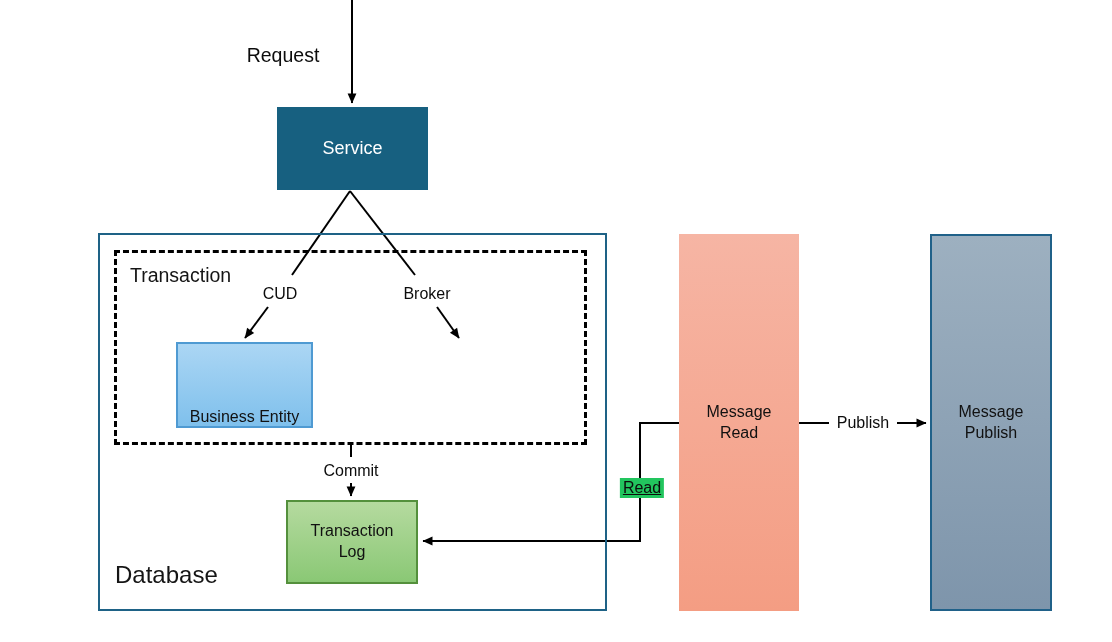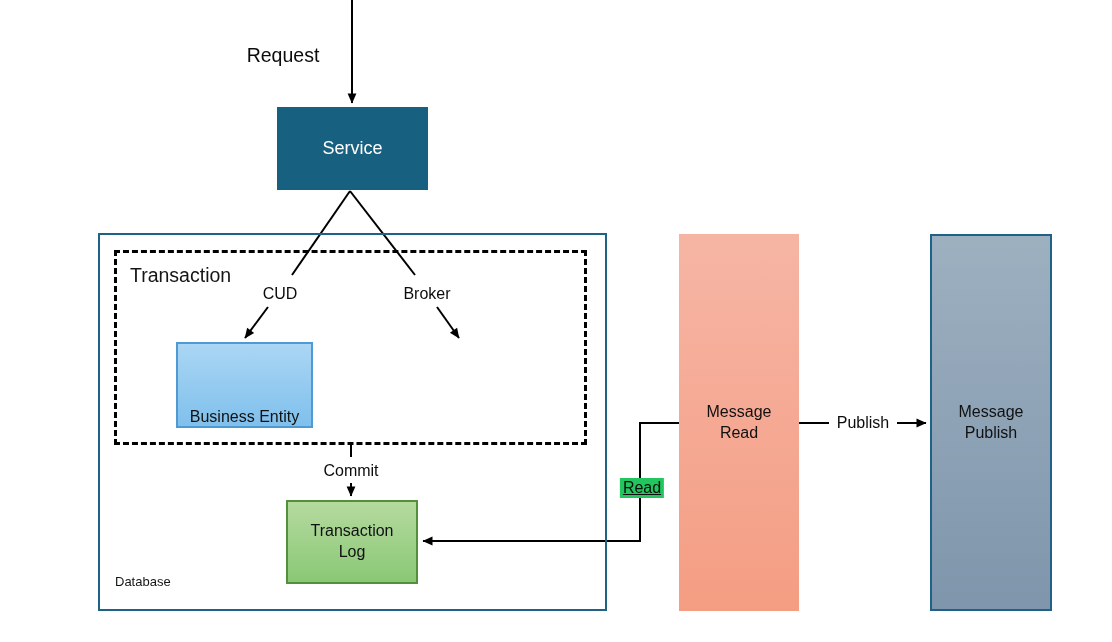--- a/index.html
+++ b/index.html
@@ -7,21 +7,21 @@
     position:relative;width:1112px;height:642px;background:#ffffff;
     font-family:"Liberation Sans","DejaVu Sans",sans-serif;color:#111;overflow:hidden;
   }
   .connectors{position:absolute;left:0;top:0;width:1112px;height:642px;pointer-events:none;}
   .node{position:absolute;display:flex;align-items:center;justify-content:center;
         text-align:center;box-sizing:border-box;}
   .node .t{display:block;}
   .service{left:277px;top:107px;width:151px;height:83px;background:#176080;
            color:#ffffff;font-size:18px;}
   .database{left:98px;top:233px;width:509px;height:378px;border:2px solid #1e6286;}
-  .db-label{position:absolute;left:15px;bottom:20px;font-size:13px;color:#151515;}
+  .db-label{position:absolute;left:15px;bottom:20px;font-size:24px;color:#151515;}
   .transaction{left:114px;top:250px;width:473px;height:195px;border:3px dashed #000;}
   .tx-label{position:absolute;left:13px;top:11px;font-size:19.5px;color:#151515;}
   .bluebox{background:linear-gradient(#abd6f4,#7fc0ec);border:2px solid #4f9ad2;font-size:16px;align-items:flex-end;}
   .business-entity{left:176px;top:342px;width:137px;height:86px;}
   .outbox-table{left:397px;top:342px;width:133px;height:86px;}
   .txlog{left:286px;top:500px;width:132px;height:84px;
          background:linear-gradient(#b5da9f,#8ac875);border:2px solid #54903c;
          font-size:16px;line-height:1.3;flex-direction:column;}
   .relay{left:679px;top:234px;width:120px;height:377px;
          background:linear-gradient(#f6b5a4,#f49d83);font-size:16px;line-height:1.3;

